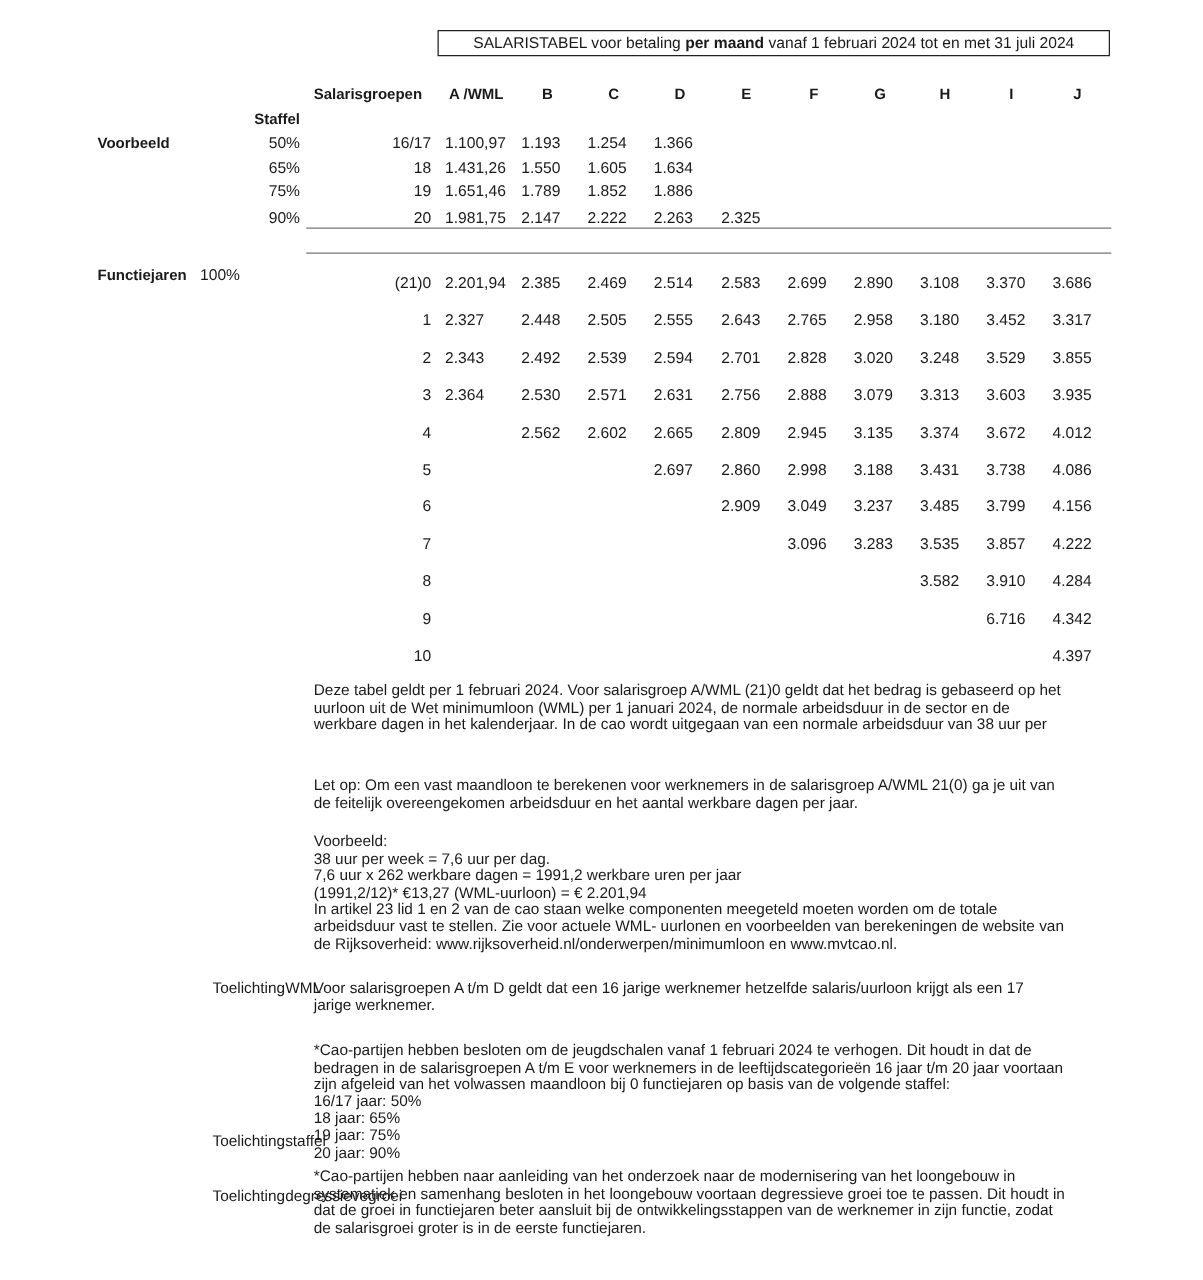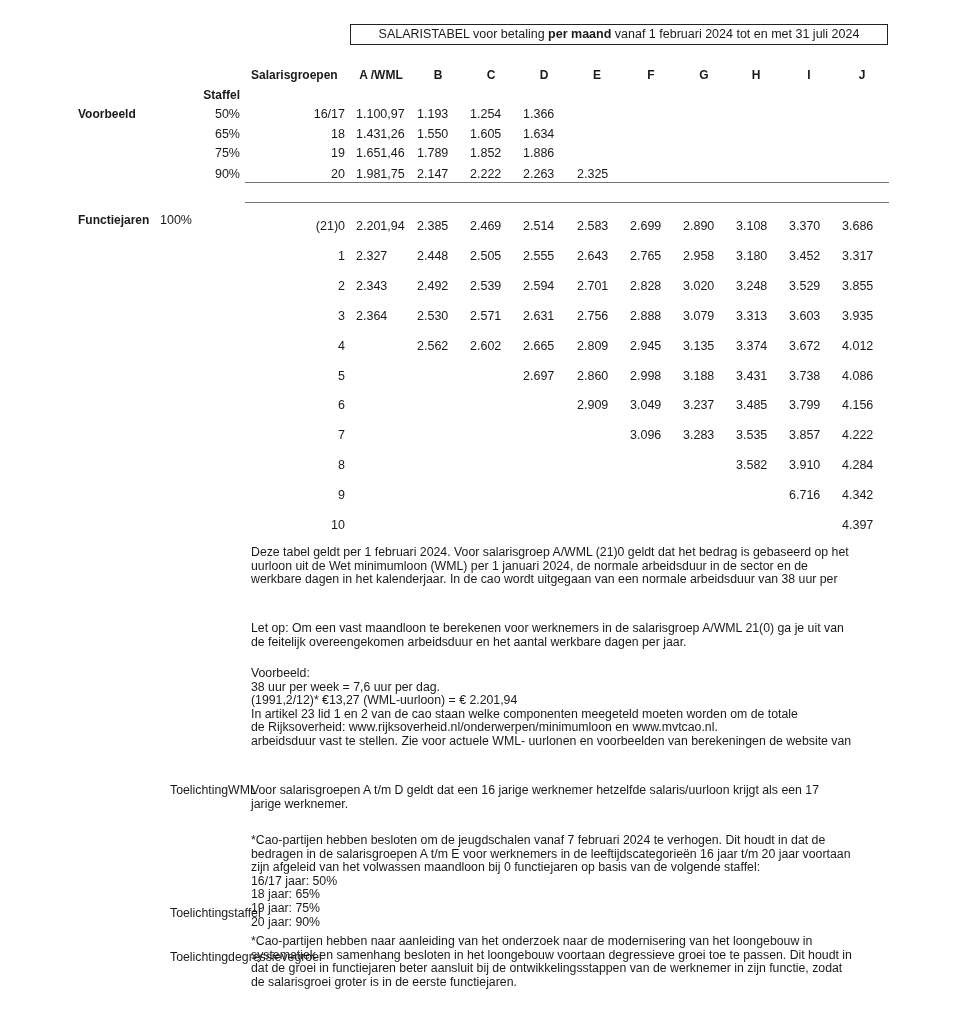--- a/index.html
+++ b/index.html
@@ -160,34 +160,35 @@
     <span class="ln">uurloon uit de Wet minimumloon (WML) per 1 januari 2024, de normale arbeidsduur in de sector en de</span>
     <span class="ln">werkbare dagen in het kalenderjaar. In de cao wordt uitgegaan van een normale arbeidsduur van 38 uur per</span>
   </div>
 <div class="para" style="top:622px;" id="p-letop">
     <span class="ln">Let op: Om een vast maandloon te berekenen voor werknemers in de salarisgroep A/WML 21(0) ga je uit van</span>
     <span class="ln">de feitelijk overeengekomen arbeidsduur en het aantal werkbare dagen per jaar.</span>
   </div>
 <div class="para" style="top:667px;" id="p-voorbeeld">
     <span class="ln">Voorbeeld:</span>
     <span class="ln">38 uur per week = 7,6 uur per dag.</span>
+    <span class="ln">7,6 uur x 262 werkbare dagen = 1991,2 werkbare uren per jaar</span>
     <span class="ln">(1991,2/12)* €13,27 (WML-uurloon) = € 2.201,94</span>
     <span class="ln">In artikel 23 lid 1 en 2 van de cao staan welke componenten meegeteld moeten worden om de totale</span>
+    <span class="ln">arbeidsduur vast te stellen. Zie voor actuele WML- uurlonen en voorbeelden van berekeningen de website van</span>
     <span class="ln">de Rijksoverheid: www.rijksoverheid.nl/onderwerpen/minimumloon en www.mvtcao.nl.</span>
-    <span class="ln">arbeidsduur vast te stellen. Zie voor actuele WML- uurlonen en voorbeelden van berekeningen de website van</span>
   </div>
 
 <div class="side" style="top:784px;" id="l-wml"><span class="ln">Toelichting</span><span class="ln">WML</span></div>
 <div class="para" style="top:784px;" id="p-wml">
     <span class="ln">Voor salarisgroepen A t/m D geldt dat een 16 jarige werknemer hetzelfde salaris/uurloon krijgt als een 17</span>
     <span class="ln">jarige werknemer.</span>
   </div>
 
 <div class="para" style="top:834px;" id="p-staffel">
-    <span class="ln">*Cao-partijen hebben besloten om de jeugdschalen vanaf 7 februari 2024 te verhogen. Dit houdt in dat de</span>
+    <span class="ln">*Cao-partijen hebben besloten om de jeugdschalen vanaf 1 februari 2024 te verhogen. Dit houdt in dat de</span>
     <span class="ln">bedragen in de salarisgroepen A t/m E voor werknemers in de leeftijdscategorieën 16 jaar t/m 20 jaar voortaan</span>
     <span class="ln">zijn afgeleid van het volwassen maandloon bij 0 functiejaren op basis van de volgende staffel:</span>
     <span class="ln">16/17 jaar: 50%</span>
     <span class="ln">18 jaar: 65%</span>
     <span class="ln">19 jaar: 75%</span>
     <span class="ln">20 jaar: 90%</span>
   </div>
 <div class="side" style="top:907px;" id="l-staffel"><span class="ln">Toelichting</span><span class="ln">staffel</span></div>
 
 <div class="para" style="top:935px;" id="p-degressief">

